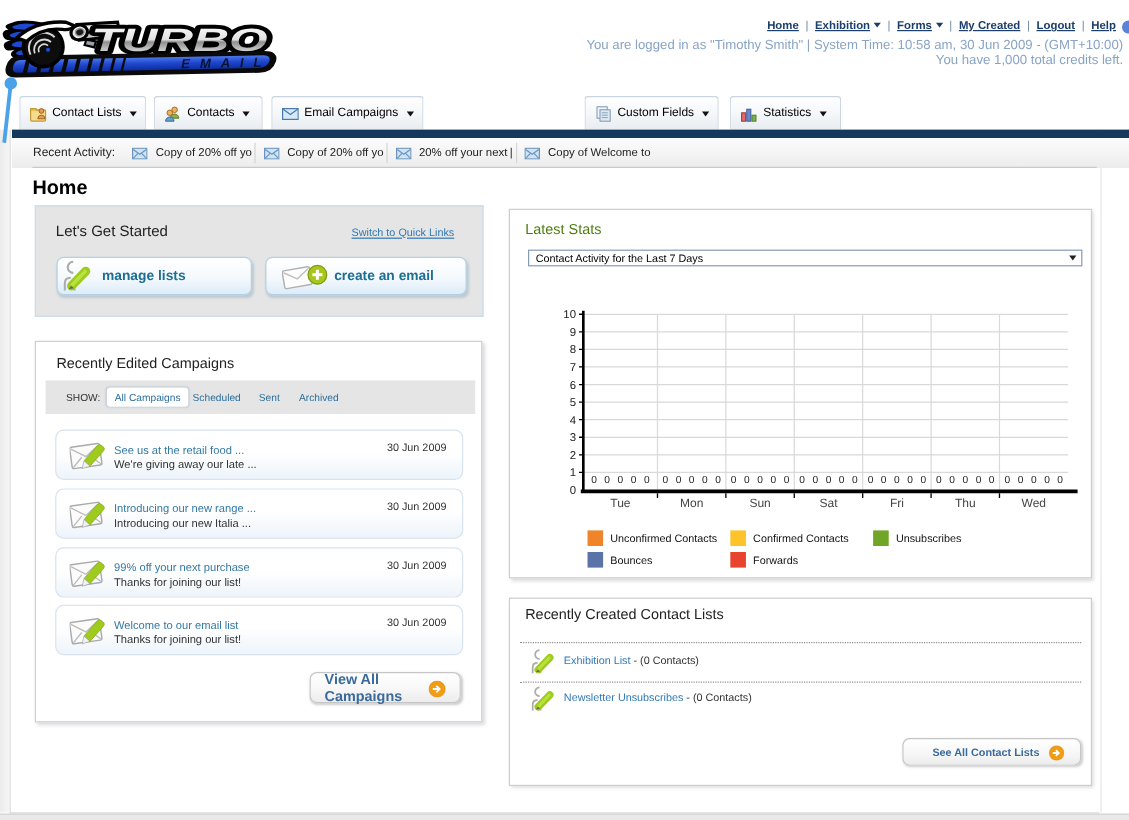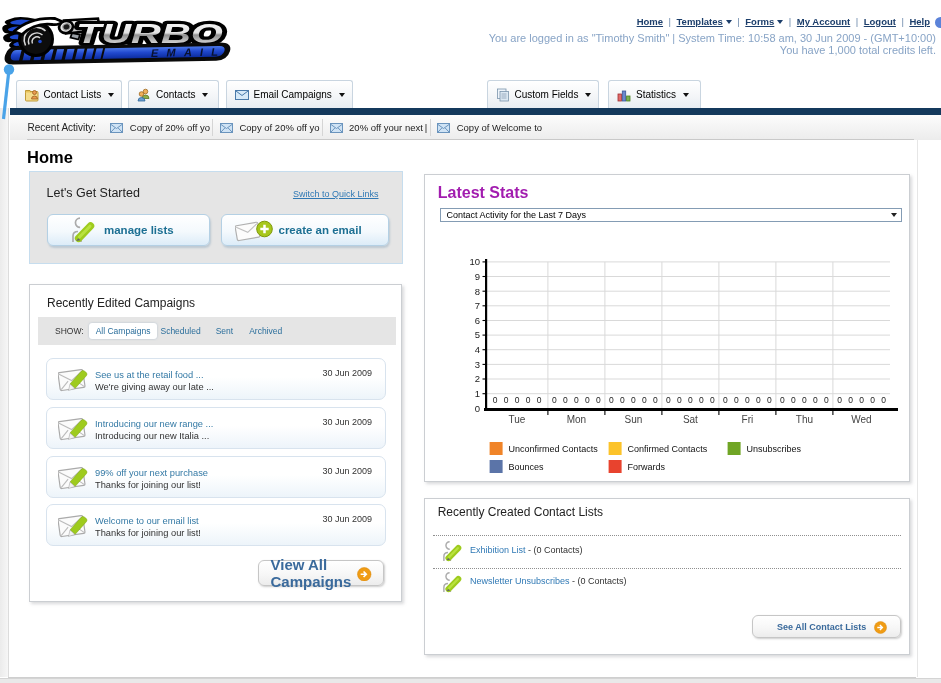--- a/index.html
+++ b/index.html
@@ -43,25 +43,25 @@
 #camp { left:29px; top:272px; width:373px; height:318px; }
 #camp .title { position:absolute; left:17px; top:11px; font-size:12px; color:#222; }
 .showbar { position:absolute; left:8px; top:32px; width:358px; height:27.5px; background:#e5e5e5; display:flex; align-items:center; font-size:8.5px; color:#333; padding-left:17px; }
 .showbar .pill { background:#fff; border-radius:3px; padding:3px 7px; color:#2c6f9c; font-size:8.5px; margin-left:5px; box-shadow:0 0 2px rgba(120,150,180,0.5); }
 .showbar a { color:#2c6f9c; font-size:8.5px; text-decoration:none; }
 .citem { position:absolute; left:16px; width:340px; height:41.5px; background:linear-gradient(#ffffff 45%,#edf4fa); border:1px solid #d8e3ee; border-radius:7px; }
 .citem .cicon { position:absolute; left:11px; top:5px; }
 .citem .ct { position:absolute; left:48px; top:10.5px; font-size:9.3px; color:#3379a5; text-decoration:none; }
 .citem .cs { position:absolute; left:48px; top:22.5px; font-size:9.3px; color:#333; }
 .citem .cd { position:absolute; right:13px; top:8.5px; font-size:9px; color:#333; }
-.viewall { position:absolute; right:17.5px; top:275px; width:126px; height:25.5px; background:linear-gradient(#ffffff,#f7f7f7 55%,#ececec); border:1px solid #c6c6c6; border-radius:6px; box-shadow:1px 1px 2px rgba(170,170,170,0.6); display:flex; align-items:center; font-size:15px; font-weight:bold; color:#3a6a9c; padding-left:12px; }
+.viewall { position:absolute; right:17.5px; top:275px; width:126px; height:25.5px; background:linear-gradient(#ffffff,#f7f7f7 55%,#ececec); border:1px solid #c6c6c6; border-radius:6px; box-shadow:1px 1px 2px rgba(170,170,170,0.6); display:flex; align-items:center; font-size:12px; font-weight:bold; color:#3a6a9c; padding-left:12px; }
 
 
 #stats { left:424.4px; top:162.2px; width:486px; height:308px; }
-#stats .title { position:absolute; left:12.4px; top:9px; font-size:16px; color:#a21caf;font-weight:bold; }
+#stats .title { position:absolute; left:12.4px; top:9px; font-size:12px; color:#4d7c0f; }
 .select { position:absolute; left:15px; top:33px; width:462px; height:14px; border:1px solid #849cb4; background:#fff; font-size:9px; color:#000; display:flex; align-items:center; padding-left:5px; }
 .select .sarr { position:absolute; right:4px; top:4px; width:0; height:0; border-left:3.5px solid transparent; border-right:3.5px solid transparent; border-top:4.5px solid #222; }
 
 
 #clists { left:424.4px; top:485.5px; width:486px; height:157.5px; }
 #clists .title { position:absolute; left:12.3px; top:6px; font-size:12px; color:#222; }
 .dots { position:absolute; left:8px; right:8px; height:0; border-top:1px dotted #8f8f8f; }
 .clitem { position:absolute; left:44.5px; font-size:9px; color:#333; }
 .clitem a { color:#3079b5; text-decoration:none; }
 .seeall { position:absolute; left:326.6px; top:116.5px; width:149.5px; height:23px; background:linear-gradient(#ffffff,#f7f7f7 55%,#ececec); border:1px solid #c6c6c6; border-radius:6px; box-shadow:1px 1px 2px rgba(170,170,170,0.6); display:flex; align-items:center; font-size:9px; font-weight:bold; color:#3a6a9c; padding-left:24px; }
@@ -138,21 +138,21 @@
     <path d="M14,19.5 Q30,5 55,6.5 L62,9.5 Q59,13.5 52,12.5 Q35,10.5 22,22.5 z" fill="#fff" stroke="#000" stroke-width="2.8" stroke-linejoin="round"></path>
 
     <g transform="rotate(-18 66 15)">
       <ellipse cx="66" cy="15" rx="7" ry="6" fill="#e8e8e8" stroke="#000" stroke-width="2.6"></ellipse>
       <ellipse cx="66.5" cy="15" rx="3.6" ry="3" fill="#1a1a1a" stroke="#999" stroke-width="1.2"></ellipse>
     </g>
     <path d="M72,21 l8,1.5 -1.5,5 -8,-2 z" fill="#9aa0a6" stroke="#000" stroke-width="1.8"></path>
   </svg>
 
   <div class="topnav">
-    <a href="#">Home</a><span class="sep">|</span><a href="#">Templates</a><span class="tnarr"></span><span class="sep">|</span><a href="#">Forms</a><span class="tnarr"></span><span class="sep">|</span><a href="#">My Account</a><span class="sep">|</span><a href="#">Logout</a><span class="sep">|</span><a href="#">Help</a>
+    <a href="#">Home</a><span class="sep">|</span><a href="#">Exhibition</a><span class="tnarr"></span><span class="sep">|</span><a href="#">Forms</a><span class="tnarr"></span><span class="sep">|</span><a href="#">My Created</a><span class="sep">|</span><a href="#">Logout</a><span class="sep">|</span><a href="#">Help</a>
   </div>
   <div class="bluedot"></div>
   <div class="logged">You are logged in as "Timothy Smith" | System Time: 10:58 am, 30 Jun 2009 - (GMT+10:00)<br>You have 1,000 total credits left.</div>
 
   <div class="tab" style="left:15.5px;width:106px">
     <svg class="ticon" viewBox="0 0 14 14">
         <rect x="0.5" y="3.5" width="12.5" height="9.5" rx="1" fill="#f5dc8c" stroke="#c09a38"></rect>
         <path d="M0.5,4.5 l0,-2 4.5,0 1,2" fill="#e8c35a" stroke="#c09a38"></path>
         <circle cx="9.5" cy="4.5" r="2" fill="#e89a50" stroke="#9a6020" stroke-width="0.8"></circle>
         <path d="M6.5,11 a3,3 0 0 1 6,0 z" fill="#e89a50" stroke="#9a6020" stroke-width="0.8"></path>
@@ -214,21 +214,21 @@
           </svg>Copy of Welcome to</span>
     </div>
     <div class="hr"></div>
   </div>
 
   <h1 class="home">Home</h1>
 
   <div class="gs">
     <div class="title">Let's Get Started</div>
     <a class="switch" href="#">Switch to Quick Links</a>
-    <div class="bigbtn" style="left:17.5px;width:162.5px;padding-left:19px">
+    <div class="bigbtn" style="left:17.5px;width:162.5px;">
       <svg class="bicon" style="margin-right:9px" width="28" height="27" viewBox="0 0 28 27">
         <path d="M13,2.2 a4.6,4.6 0 1 0 0.1,9.2" fill="none" stroke="#ababab" stroke-width="1.7"></path>
         <path d="M6,26 L6,20 Q6,15.5 11,15.5" fill="none" stroke="#ababab" stroke-width="1.7"></path>
         <path d="M14,18.5 L14,26" stroke="#ababab" stroke-width="1.7"></path>
         <line x1="11.6" y1="22.3" x2="23.5" y2="10" stroke="#9ecb1e" stroke-width="7.5" stroke-linecap="round"></line>
         <line x1="12.5" y1="21" x2="23" y2="10.2" stroke="#b9e23e" stroke-width="3" stroke-linecap="round"></line>
         <path d="M9.2,25 l2,-2.8 2.4,2.1 z" fill="#666"></path>
       </svg>
       manage lists
     </div>

